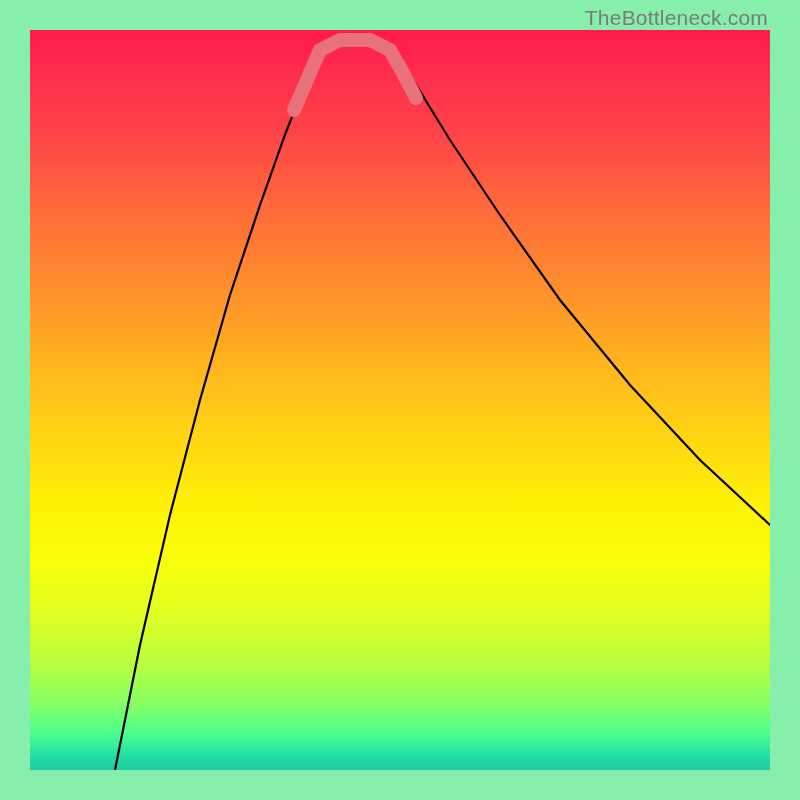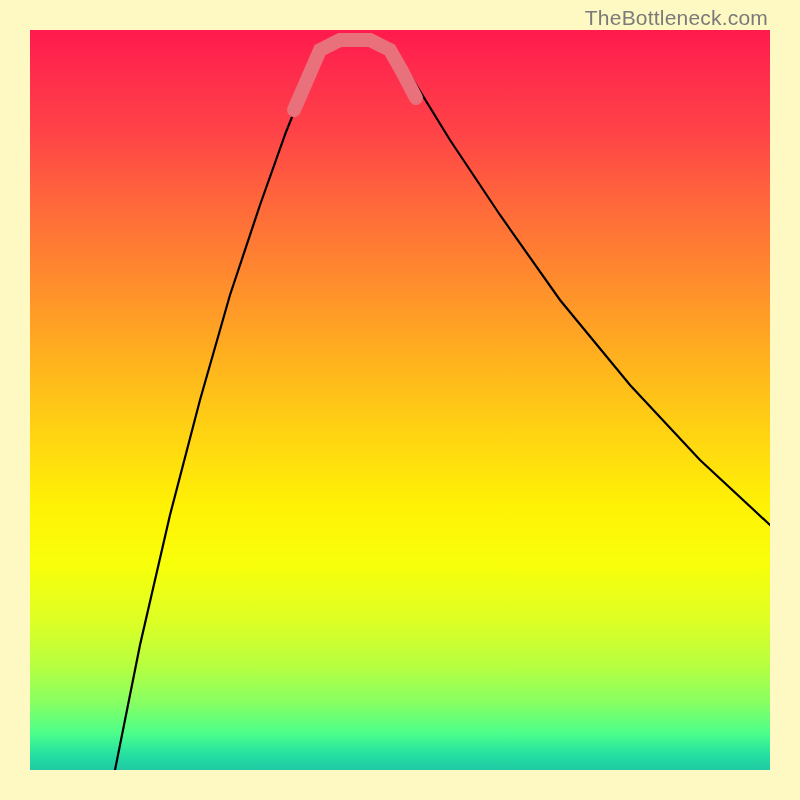--- a/index.html
+++ b/index.html
@@ -8,21 +8,21 @@
     width: 800px;
     height: 800px;
     overflow: hidden;
     background: #000;
     font-family: Arial, Helvetica, sans-serif;
   }
   .frame {
     position: absolute;
     top: 0; left: 0;
     width: 800px; height: 800px;
-    background: #fef9c3;
+    background: #86efac;
   }
   .plot {
     position: absolute;
     top: 30px; left: 30px;
     width: 740px; height: 740px;
     background: linear-gradient(to bottom,
       #ff1a4d 0%,
       #ff2d4c 6%,
       #ff4447 14%,
       #ff6a3a 24%,

